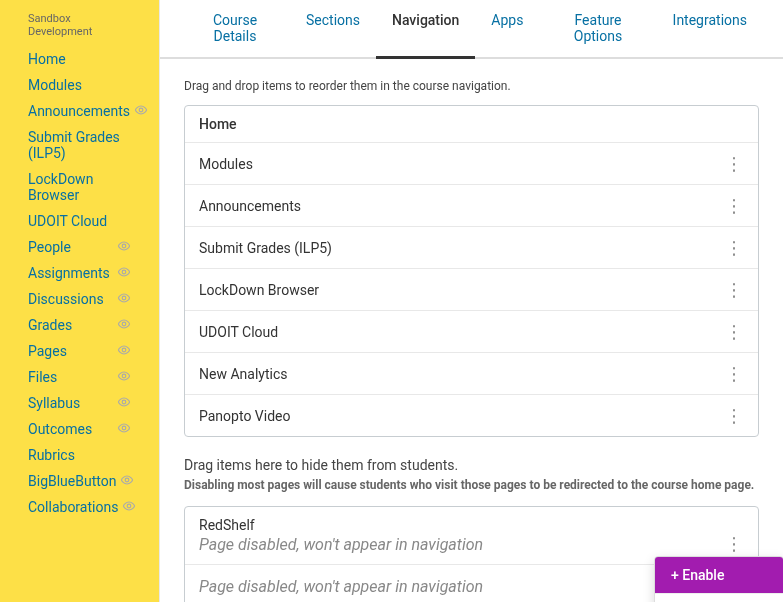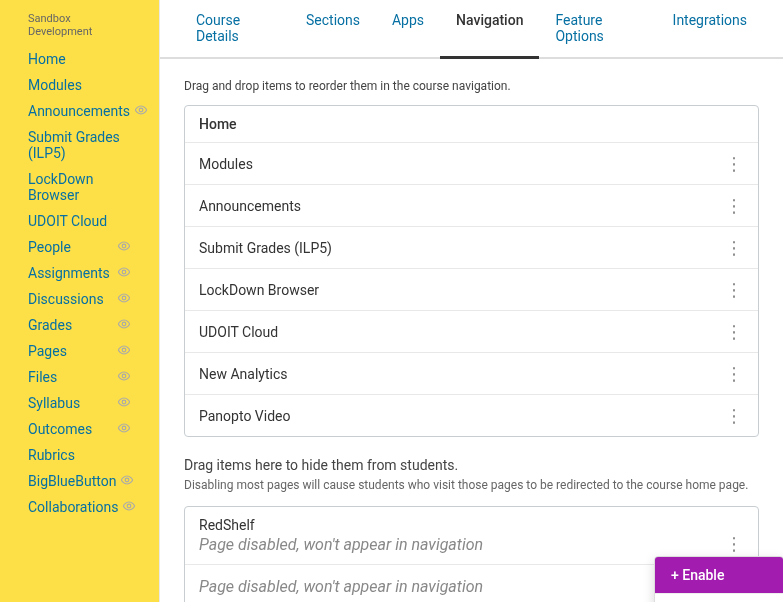--- a/index.html
+++ b/index.html
@@ -110,20 +110,21 @@
     .hide-hint {
       font-size: 14px;
       color: #444;
       margin-bottom: 4px;
     }
     .hide-sub-hint {
       font-size: 12px;
       color: #666;
       margin-bottom: 12px;
       line-height: 1.4;
+      font-weight: bold;
     }
     .hidden-list-box {
       border: 1px solid #c7cdd1;
       border-radius: 4px;
       background: #fff;
     }
     .hidden-item {
       display: flex;
       align-items: flex-end;
       justify-content: space-between;
@@ -267,25 +268,25 @@
         <span class="eye-icon"><svg width="14" height="10" viewBox="0 0 14 10" fill="none" xmlns="http://www.w3.org/2000/svg">
             <path d="M7 1C4 1 1.5 4 1.5 5C1.5 6 4 9 7 9C10 9 12.5 6 12.5 5C12.5 4 10 1 7 1Z" stroke="#aaa" stroke-width="1.2"></path>
             <circle cx="7" cy="5" r="1.8" stroke="#aaa" stroke-width="1.2"></circle>
           </svg></span>
       </div>
     </div>
 </div>
 
 <div class="main-content">
   <div class="tabs-bar">
-    <div id="tabs-container" style="display:flex;">
+    <div id="tabs-container" style="display:flex;text-align:center;">
         <div class="tab">Course Details</div>
         <div class="tab">Sections</div>
+        <div class="tab active">Navigation</div>
         <div class="tab">Apps</div>
-        <div class="tab active">Navigation</div>
         <div class="tab">Feature Options</div>
         <div class="tab">Integrations</div>
       </div>
   </div>
   <div class="content-area">
     <p class="drag-hint">Drag and drop items to reorder them in the course navigation.</p>
 
     <div class="nav-list-box">
       <div class="home-item">Home</div>
       <div id="nav-items-container">

